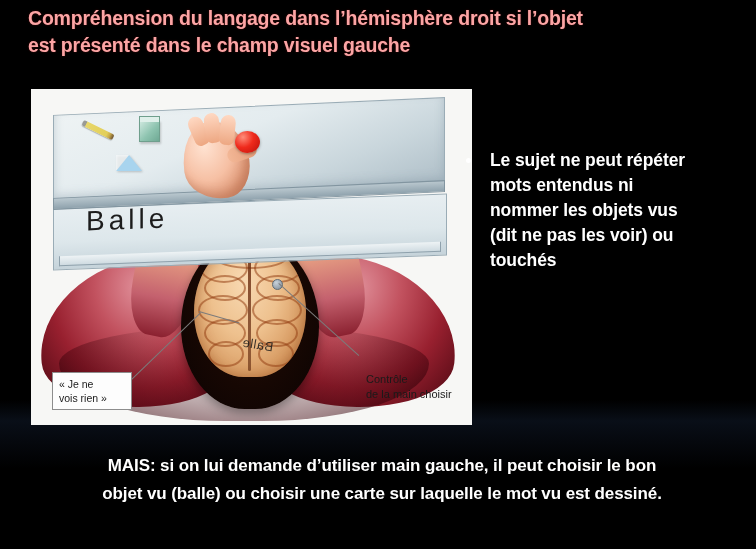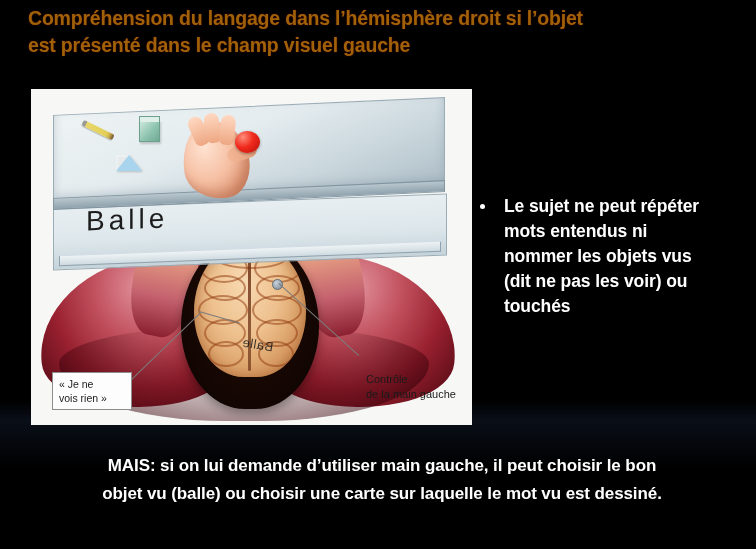--- a/index.html
+++ b/index.html
@@ -42,21 +42,21 @@
         rgba(10,16,26,0.92) 14%,
         rgba(0,0,0,0) 46%);
   }
 
   
   .title {
     position: absolute;
     left: 28px;
     top: 5px;
     width: 700px;
-    color: #a16207;
+    color: #fca5a5;
     font-size: 19.5px;
     font-weight: bold;
     line-height: 27px;
     letter-spacing: -0.2px;
     text-shadow: 0 0 2px rgba(160,20,20,0.45);
     white-space: pre-line;
   }
 
   
   .illus {
@@ -335,24 +335,23 @@
     font-size: 11px;
     line-height: 15px;
     white-space: pre-line;
     font-family: "Liberation Sans", sans-serif;
   }
   .leader { position: absolute; background: #7b7b7b; transform-origin: 0 0; height: 1px; }
 
   
   .bullet-block {
     position: absolute;
-    left: 478px;
+    left: 464px;
     top: 148px;
     width: 270px;
-    margin-top: 46px;
   }
   .bullet-dot {
     position: absolute;
     left: 2px;
     top: 10px;
     width: 5px;
     height: 5px;
     border-radius: 50%;
     background: #ffffff;
   }
@@ -437,21 +436,21 @@
       <div class="thumb"></div>
       <div class="ball"></div>
 
       <div class="leader" style="left:90px; top:300px; width:110px; transform:rotate(-44deg);"></div>
       <div class="leader" style="left:168px; top:222px; width:42px; transform:rotate(16deg);"></div>
       <div class="leader" style="left:248px; top:194px; width:108px; transform:rotate(42deg);"></div>
 
       <div class="callout callout-left">« Je ne
 vois rien »</div>
       <div class="caption-right">Contrôle
-de la main gauche</div>
+de la main choisir</div>
 
     </div>
   </div>
 
   <div class="bullet-block">
     <div class="bullet-dot"></div>
     <div class="bullet-text">Le sujet ne peut répéter
 mots entendus ni
 nommer les objets vus
 (dit ne pas les voir) ou

